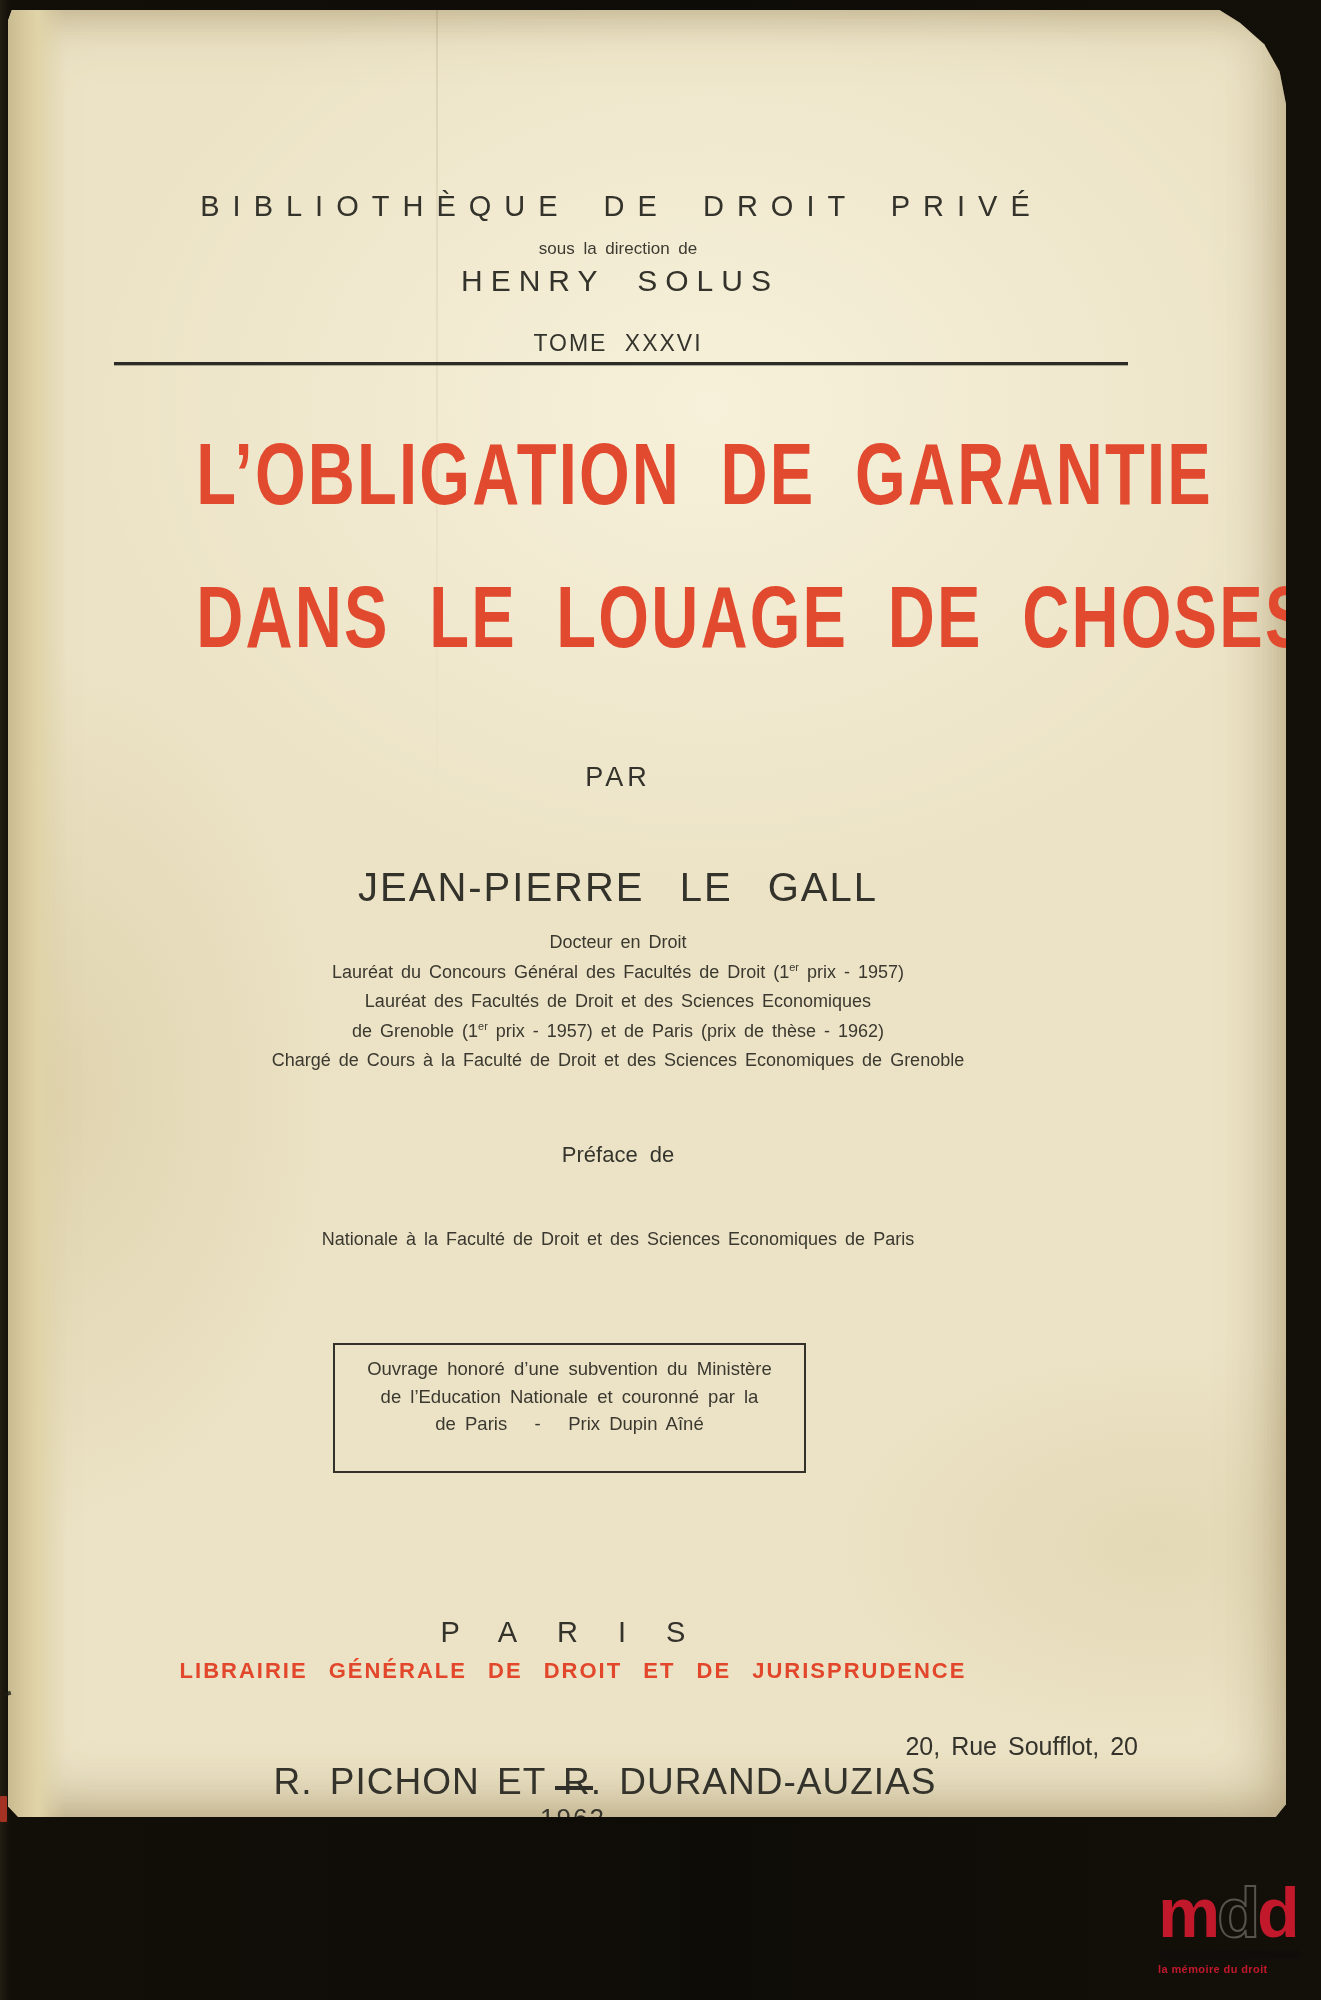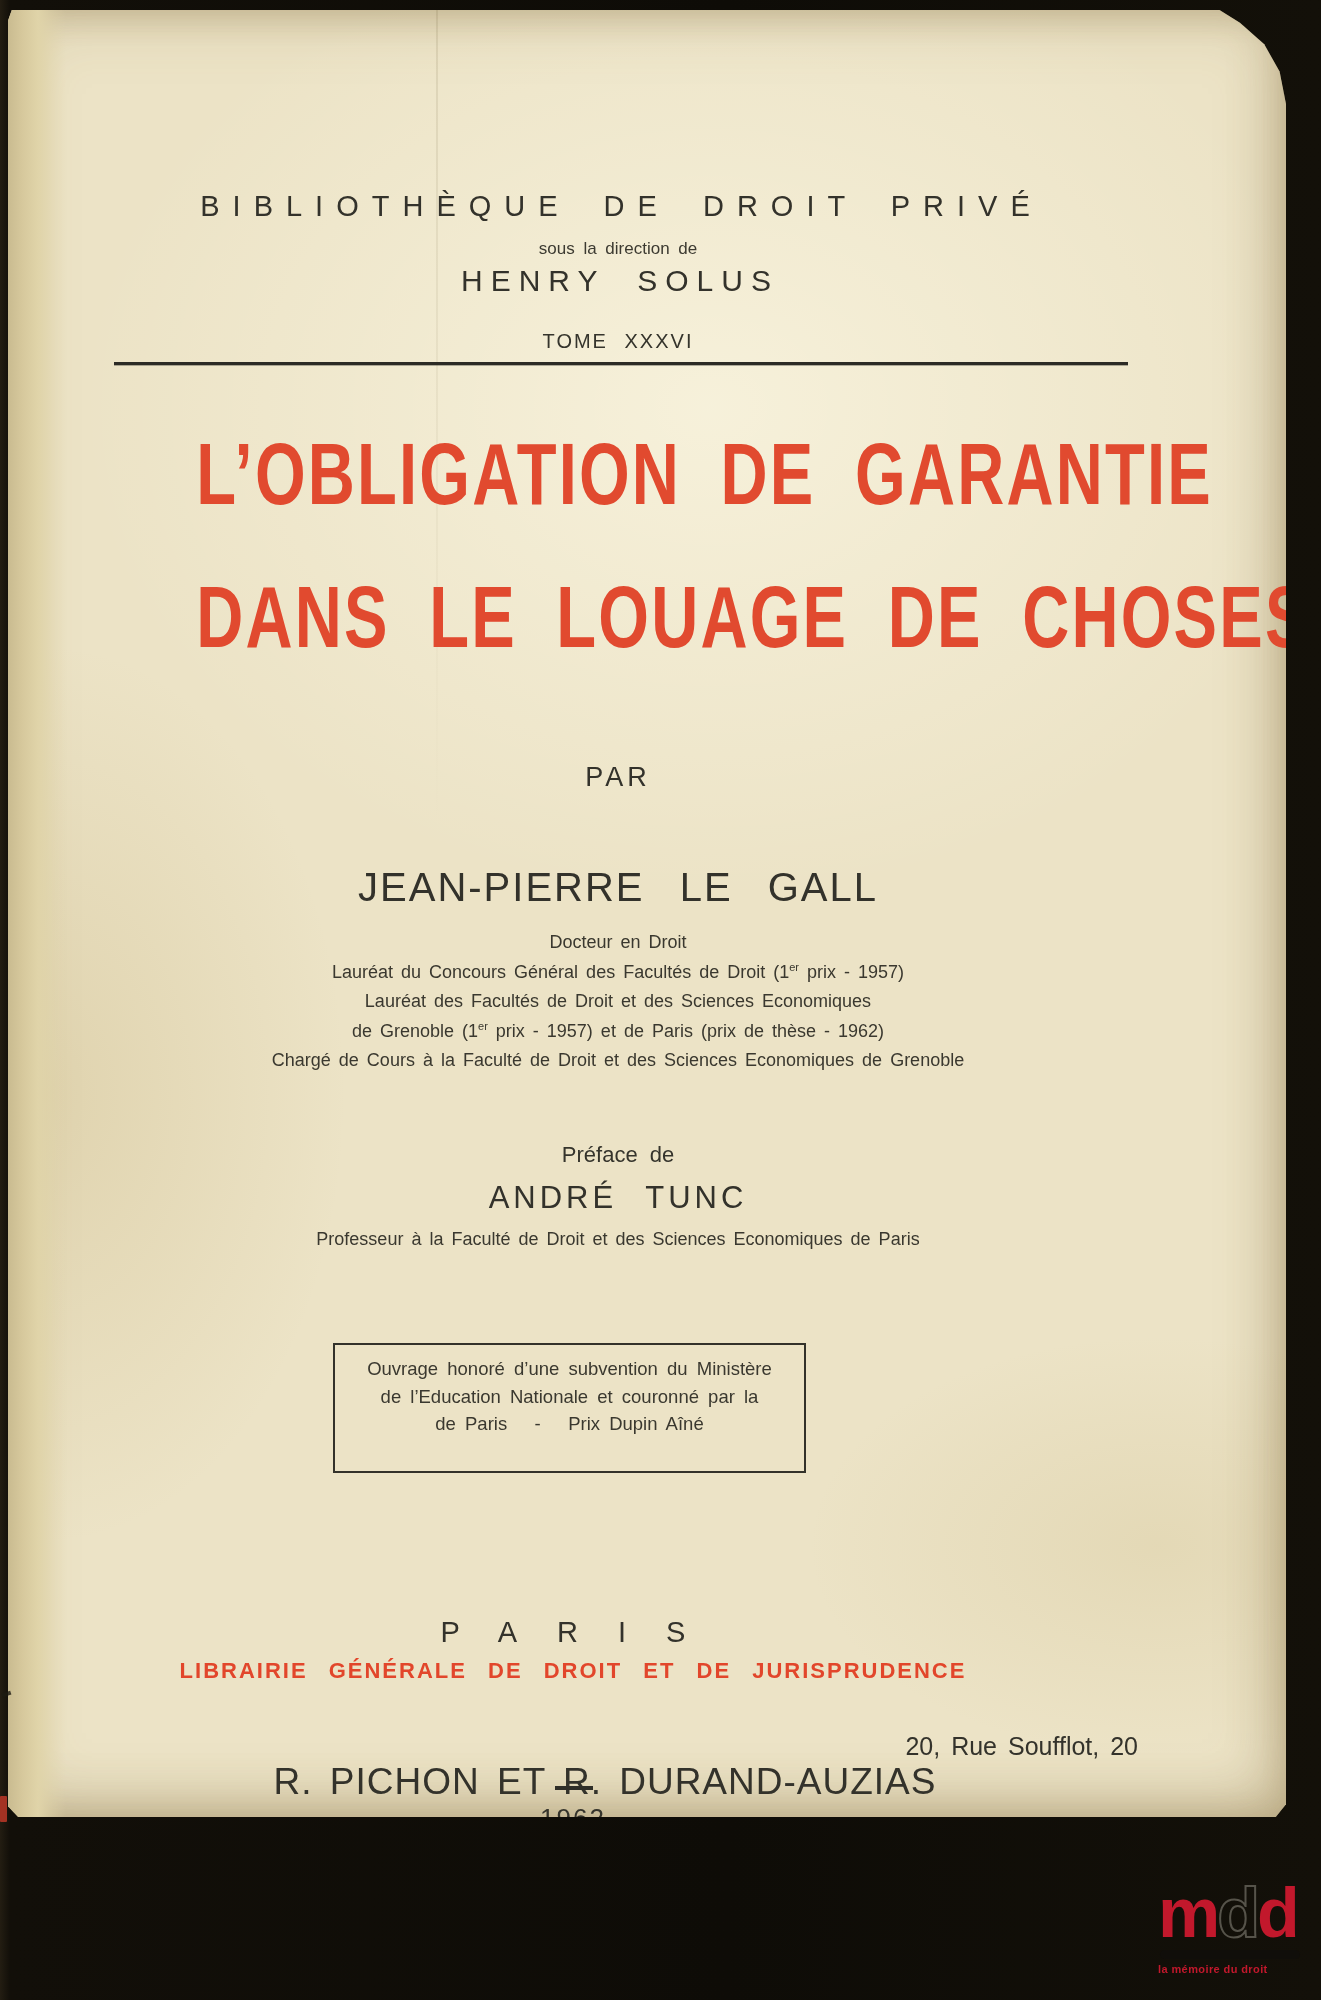--- a/index.html
+++ b/index.html
@@ -84,21 +84,21 @@
     left: 0;
     width: 1130px;
     text-align: center;
     color: #35342c;
   }
 
   .series-title    { top: 180px; font-size: 29px; letter-spacing: 13px; word-spacing: 12px; text-indent: 7px; color: #33322b; }
   .series-direction{ top: 229px; font-size: 17px; word-spacing: 4px; color: #3c3a31; }
   .series-director { top: 254px; font-size: 30px; letter-spacing: 8px; word-spacing: 16px; text-indent: 4px; color: #33322b; }
   .series-director-title { top: 297px; font-size: 16.5px; word-spacing: 3px; color: #3c3a31; }
-  .series-tome     { top: 320px; font-size: 20px; letter-spacing: 2px; word-spacing: 9px; }
+  .series-tome     { top: 320px; font-size: 23px; letter-spacing: 2px; word-spacing: 9px; }
 
   .rule {
     position: absolute;
     left: 106px; top: 352px;
     width: 1014px; height: 3px;
     background: #2c2b25;
     box-shadow: 0 1px 0 rgba(44,43,37,0.35);
   }
 
   .book-title { font-weight: 700; color: #e14a2f; font-size: 88px; line-height: 1; letter-spacing: 3px; word-spacing: 26px; transform: scaleX(0.74); transform-origin: 50% 50%; white-space: nowrap; }
@@ -189,22 +189,21 @@
 
     <div class="block author-credentials">
       <div>Docteur en Droit</div>
       <div><span>Lauréat du Concours Général des Facultés de Droit (1</span><sup>er</sup><span> prix - 1957)</span></div>
       <div>Lauréat des Facultés de Droit et des Sciences Economiques</div>
       <div><span>de Grenoble (1</span><sup>er</sup><span> prix - 1957) et de Paris (prix de thèse - 1962)</span></div>
       <div>Chargé de Cours à la Faculté de Droit et des Sciences Economiques de Grenoble</div>
     </div>
 
     <div class="block preface-label">Préface de</div>
-    <div class="block preface-name">ANDRÉ TUNC</div>
-    <div class="block preface-title">Professeur à la Faculté de Droit et des Sciences Economiques de Paris</div>
+    <div class="block preface-title">Nationale à la Faculté de Droit et des Sciences Economiques de Paris</div>
 
     <div class="award-box">
       <div>Ouvrage honoré d’une subvention du Ministère</div>
       <div>de l’Education Nationale et couronné par la</div>
       <div>de Paris&nbsp;&nbsp;&nbsp;-&nbsp;&nbsp;&nbsp;Prix Dupin Aîné</div>
     </div>
 
     <div class="imprint-block imprint-city">PARIS</div>
     <div class="imprint-block imprint-publisher">LIBRAIRIE GÉNÉRALE DE DROIT ET DE JURISPRUDENCE</div>
     <div class="imprint-block imprint-names">R. PICHON ET R. DURAND-AUZIAS</div>

